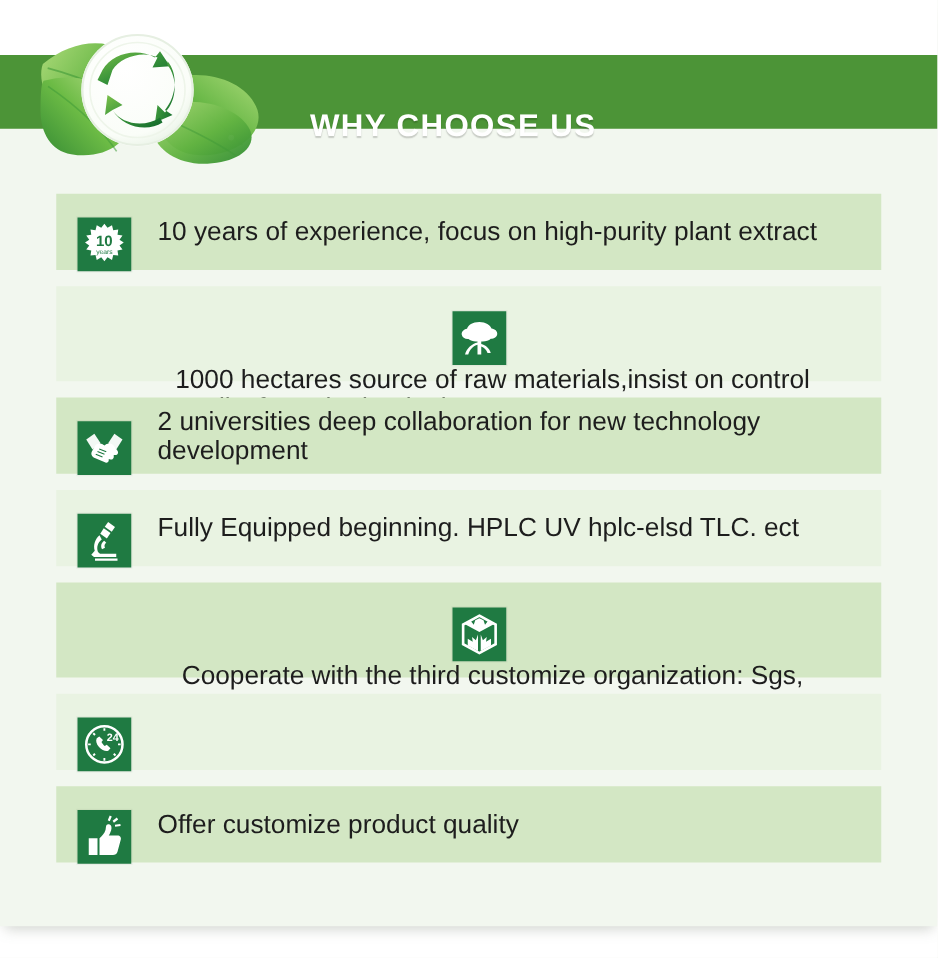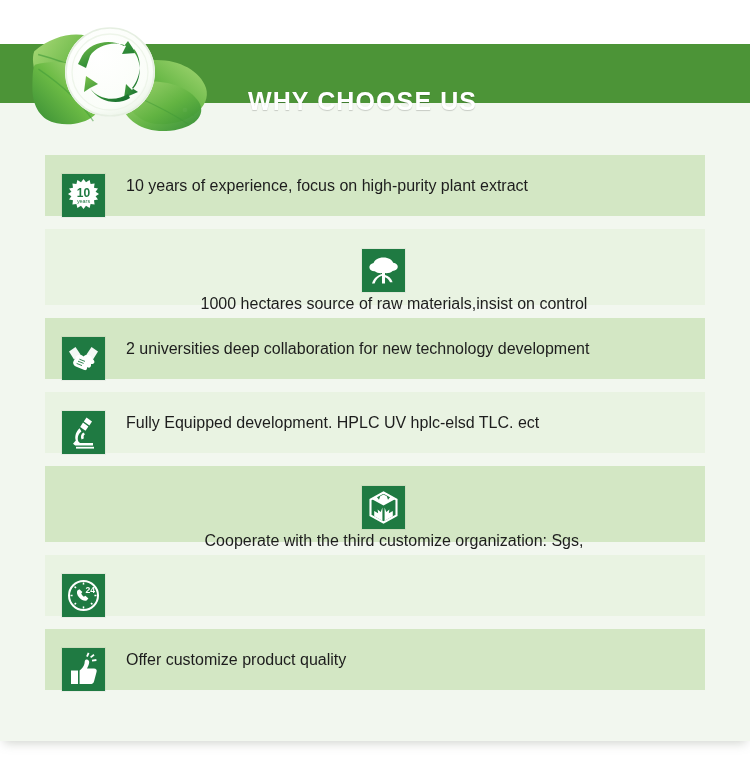--- a/index.html
+++ b/index.html
@@ -104,21 +104,21 @@
     margin-top: 20px;
   }
   .icon-box svg {
     display: block;
     width: 43px;
     height: 43px;
   }
   .row-text {
     margin-left: 21px;
     color: #1d1d1d;
-    font-size: 16px;
+    font-size: 21px;
     line-height: 23px;
     white-space: pre-line;
   }
 </style>
 </head>
 <body>
 
 <div class="page">
 
   <div class="card">
@@ -228,21 +228,21 @@
           <svg viewBox="0 0 43 43" xmlns="http://www.w3.org/2000/svg">
             <g fill="#ffffff">
               <path d="M24.5 6.5 L30 10.5 L27.4 14.4 L21.8 10.4 Z"></path>
               <path d="M21 11.6 L26.4 15.4 L23.5 19.8 L18.2 16 Z"></path>
               <path d="M17.6 17.2 C14 20.4 12.4 25.2 13.8 29.6 L11 32.8 L13.2 34.5 L31 34.5 L31 32 L18 32 L16.4 30.6 C15 27 16.2 23 19.4 20.6 Z"></path>
               <path d="M14 35.8 L32 35.8 L32 37.6 L14 37.6 Z"></path>
               <path d="M21.4 21.6 C19 23 18.3 26 19.6 28.4 L22 27.2 C21.2 25.8 21.6 24 23 23.2 Z"></path>
             </g>
           </svg>
         </div>
-        <div class="row-text">Fully Equipped development. HPLC UV hplc-elsd TLC. ect</div>
+        <div class="row-text">Fully Equipped beginning. HPLC UV hplc-elsd TLC. ect</div>
       </div>
 
       <div class="row tone-a h2">
         <div class="icon-box">
           <svg viewBox="0 0 43 43" xmlns="http://www.w3.org/2000/svg">
             <g fill="#ffffff">
               <path d="M21.5 6.5 L34.5 13.6 L34.5 29.4 L21.5 36.5 L8.5 29.4 L8.5 13.6 Z" fill="none" stroke="#ffffff" stroke-width="2.1"></path>
               <path d="M20.4 21.5 L20.4 34.8 L12.2 30.3 L12.2 25 L16.2 27.3 L15.6 23.6 L18.7 26.1 Z"></path>
               <path d="M22.6 21.5 L30.8 16.9 L34 18.8 L30.5 20 L33.4 22.6 L31 27.2 L27.6 25.6 L28.7 29 L22.6 32.6 Z" opacity="0.0"></path>
               <path d="M22.6 21.5 L22.6 34.8 L30.8 30.3 L30.8 25 L26.8 27.3 L27.4 23.6 L24.3 26.1 Z"></path>

